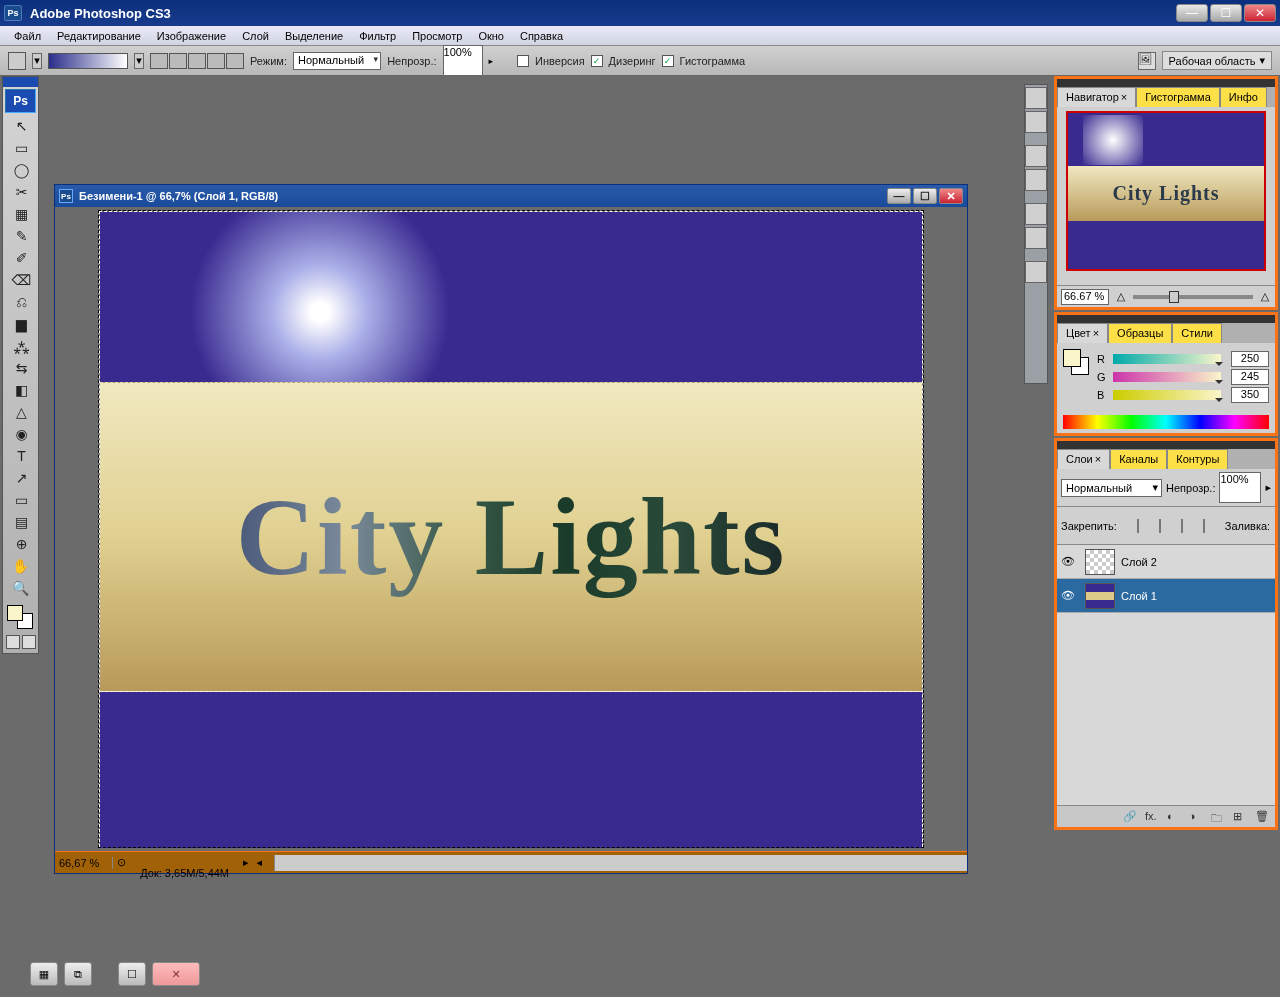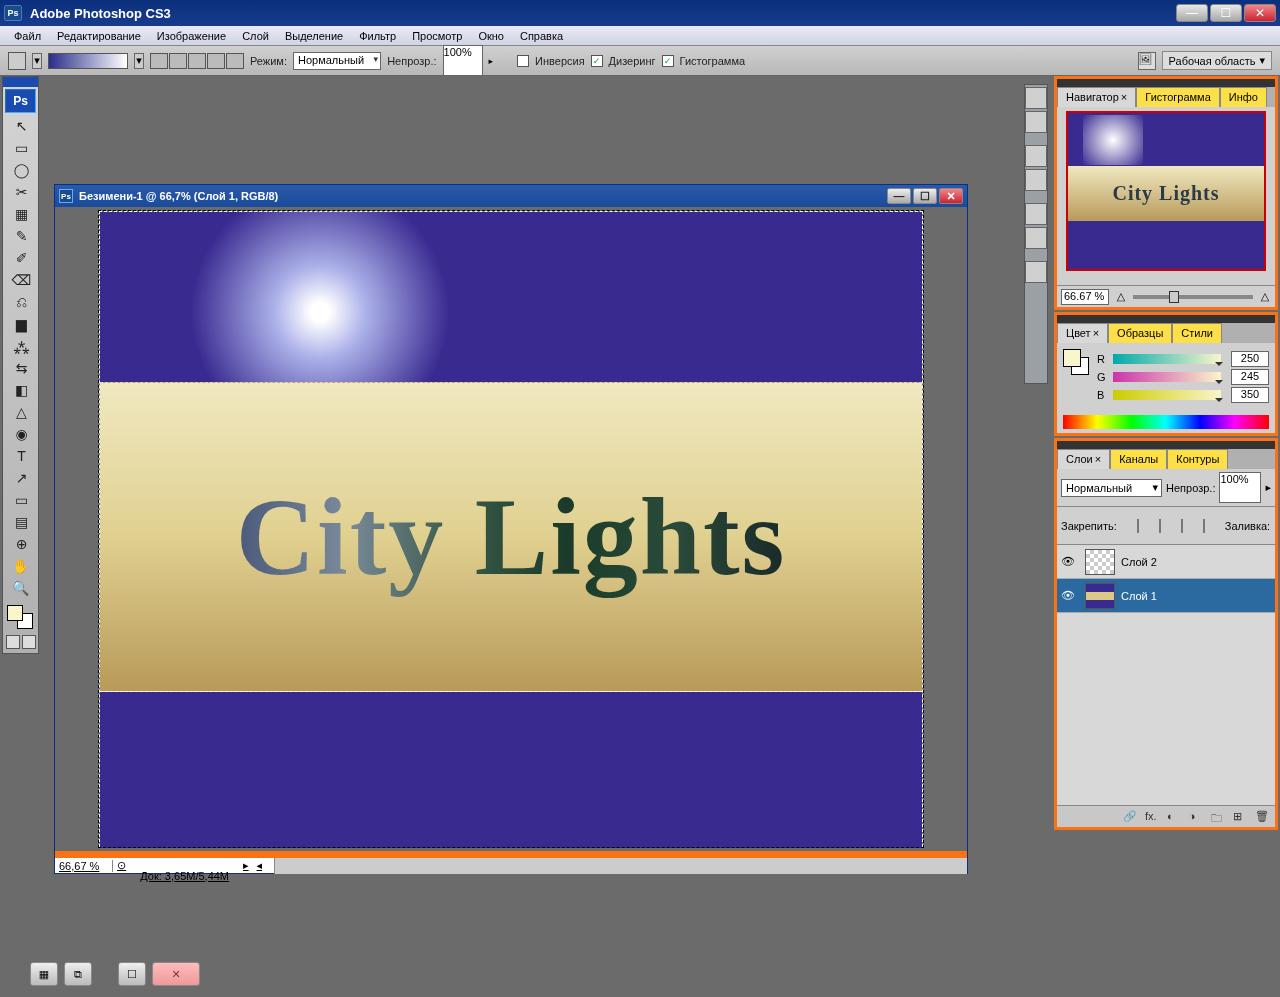--- a/index.html
+++ b/index.html
@@ -111,21 +111,21 @@
 .docwin .dhdr .dwbtns{margin-left:auto;display:flex;gap:2px;}
 .docwin .dhdr .dwbtn{width:24px;height:16px;border:1px solid #888;border-radius:2px;background:linear-gradient(#eee,#aaa);color:#222;display:flex;align-items:center;justify-content:center;font-size:11px;}
 .docwin .dhdr .dwbtn.close{background:linear-gradient(#e88,#c23);color:#fff;}
 .docwin .canvas-area{height:644px;background:#6b6b6b;position:relative;overflow:hidden;padding:4px 20px;}
 .docwin .canvas{width:824px;height:636px;margin:0 auto;position:relative;border:1px dashed #fff;outline:1px dashed #000;}
 .docwin .canvas .top{height:170px;background:#392a90;position:relative;overflow:hidden;}
 .docwin .canvas .flare{position:absolute;left:80px;top:-20px;width:280px;height:240px;background:radial-gradient(circle,#fff 5%,rgba(200,210,255,.8) 25%,rgba(57,42,144,0) 70%);}
 .docwin .canvas .mid{height:310px;background:linear-gradient(#f0e8c0,#e0d090 50%,#b89a5a);position:relative;border-top:1px dashed rgba(255,255,255,.6);border-bottom:1px dashed rgba(255,255,255,.6);display:flex;align-items:center;justify-content:center;}
 .docwin .canvas .mid .citytext{font-family:"Cooper Black",Georgia,serif;font-size:110px;font-weight:900;letter-spacing:2px;background:linear-gradient(90deg,#4a5a7a,#7a8a9a,#3a5a4a,#1a3a2a,#2a4a3a,#1a2a2a);-webkit-background-clip:text;background-clip:text;color:transparent;}
 .docwin .canvas .bot{height:156px;background:#392a90;}
-.docwin .dstatus{height:22px;background:#ffffff;display:flex;align-items:center;border-top:7px solid #f97316;text-decoration:underline;}
+.docwin .dstatus{height:22px;background:#a16207;display:flex;align-items:center;border-top:1px solid #f97316;}
 .docwin .dstatus .zm{width:58px;border-right:1px solid #888;padding:0 4px;}
 .docwin .dstatus .doc{padding:0 10px;margin-top:20px;}
 .docwin .dstatus .scroll{flex:1;background:#ccc;border-left:1px solid #888;height:16px;margin-left:8px;}
 .docwin .dstatus .tri{padding:0 4px;}
 
 
 .taskbar{position:absolute;bottom:8px;left:30px;height:30px;display:flex;align-items:center;gap:6px;}
 .taskbar .tbtn{width:28px;height:24px;border:1px solid #888;background:linear-gradient(#eee,#bbb);border-radius:3px;display:flex;align-items:center;justify-content:center;}
 .taskbar .tbtn.close{width:48px;background:linear-gradient(#fbb,#e99);color:#833;}
 </style>

